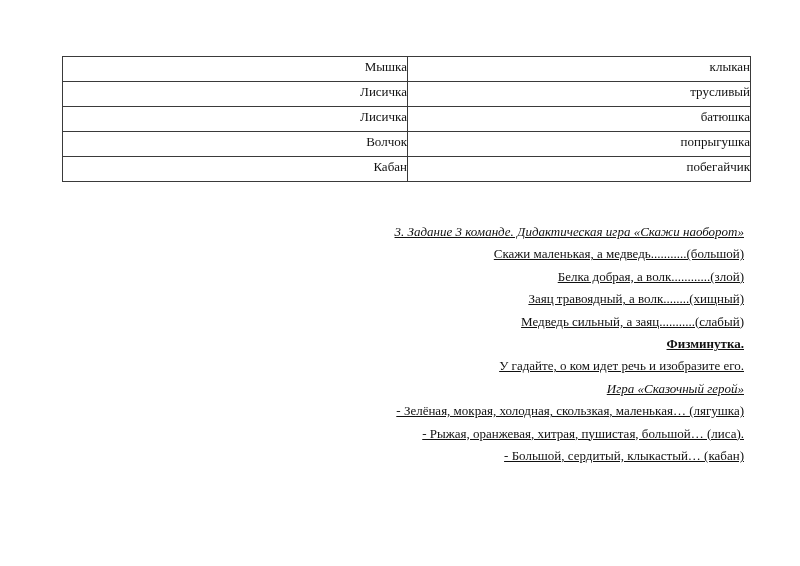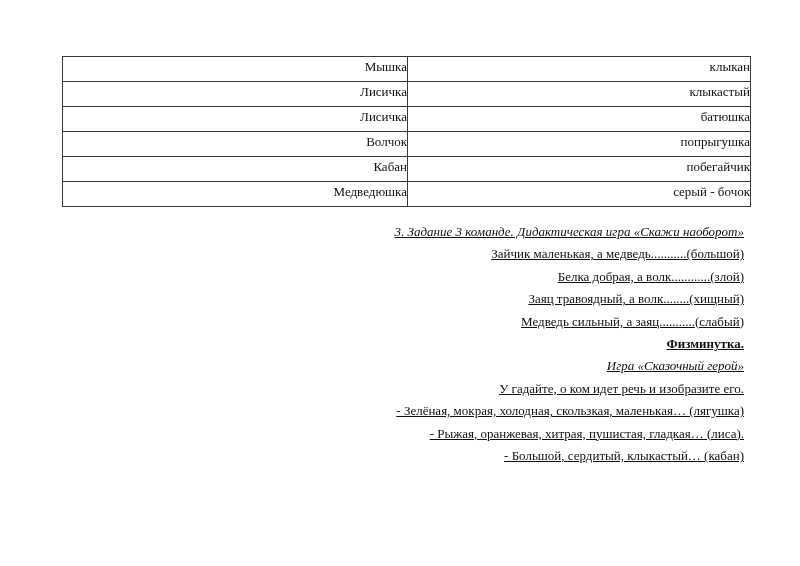--- a/index.html
+++ b/index.html
@@ -31,48 +31,44 @@
 <div class="page">
 
   <table class="pairs">
     <tbody>
         <tr>
       <td class="c1">Мышка</td>
       <td>клыкан</td>
     </tr>
     <tr>
       <td class="c1">Лисичка</td>
-      <td>клыкастый</td>
+      <td>трусливый</td>
     </tr>
     <tr>
       <td class="c1">Лисичка</td>
       <td>батюшка</td>
     </tr>
     <tr>
       <td class="c1">Волчок</td>
       <td>попрыгушка</td>
     </tr>
     <tr>
       <td class="c1">Кабан</td>
       <td>побегайчик</td>
     </tr>
-    <tr>
-      <td class="c1">Медведюшка</td>
-      <td>серый - бочок</td>
-    </tr>
   </tbody>
     </table>
 
   <div class="body-text">
     <div class="line italic">3. Задание 3 команде. Дидактическая игра «Скажи наоборот»</div>
-    <div class="line">Зайчик маленькая, а медведь...........(большой)</div>
+    <div class="line">Скажи маленькая, а медведь...........(большой)</div>
     <div class="line">Белка добрая, а волк............(злой)</div>
     <div class="line">Заяц травоядный, а волк........(хищный)</div>
     <div class="line">Медведь сильный, а заяц...........(слабый)</div>
     <div class="line bold">Физминутка.</div>
+    <div class="line">У гадайте, о ком идет речь и изобразите его.</div>
     <div class="line italic">Игра «Сказочный герой»</div>
-    <div class="line">У гадайте, о ком идет речь и изобразите его.</div>
     <div class="line">- Зелёная, мокрая, холодная, скользкая, маленькая… (лягушка)</div>
-    <div class="line">- Рыжая, оранжевая, хитрая, пушистая, гладкая… (лиса).</div>
+    <div class="line">- Рыжая, оранжевая, хитрая, пушистая, большой… (лиса).</div>
     <div class="line">- Большой, сердитый, клыкастый… (кабан)</div>
   </div>
 
 </div>
 
 </body></html>

